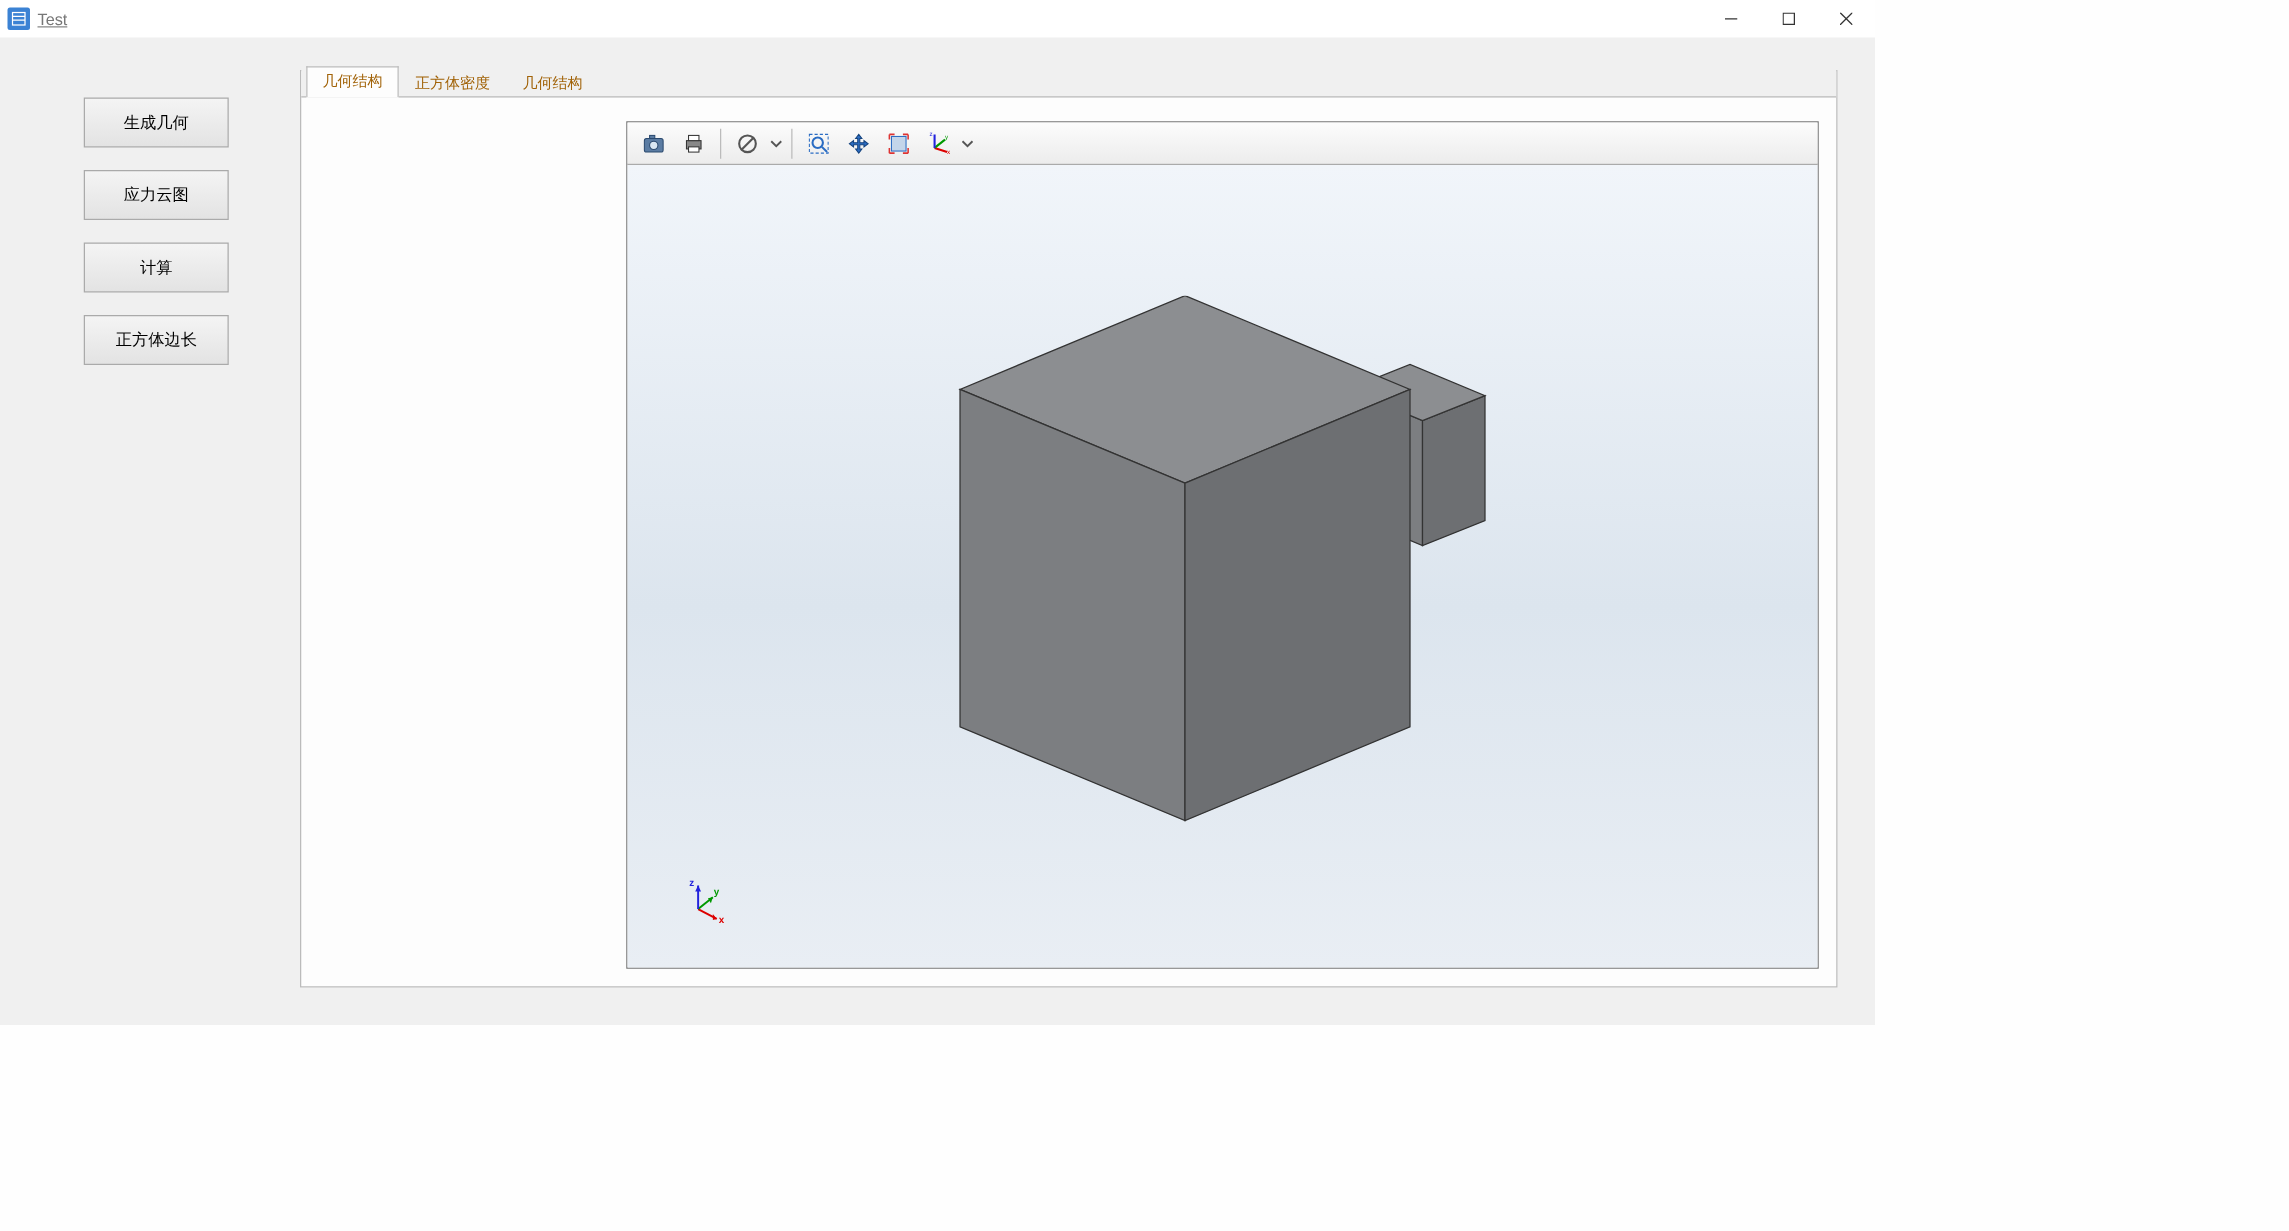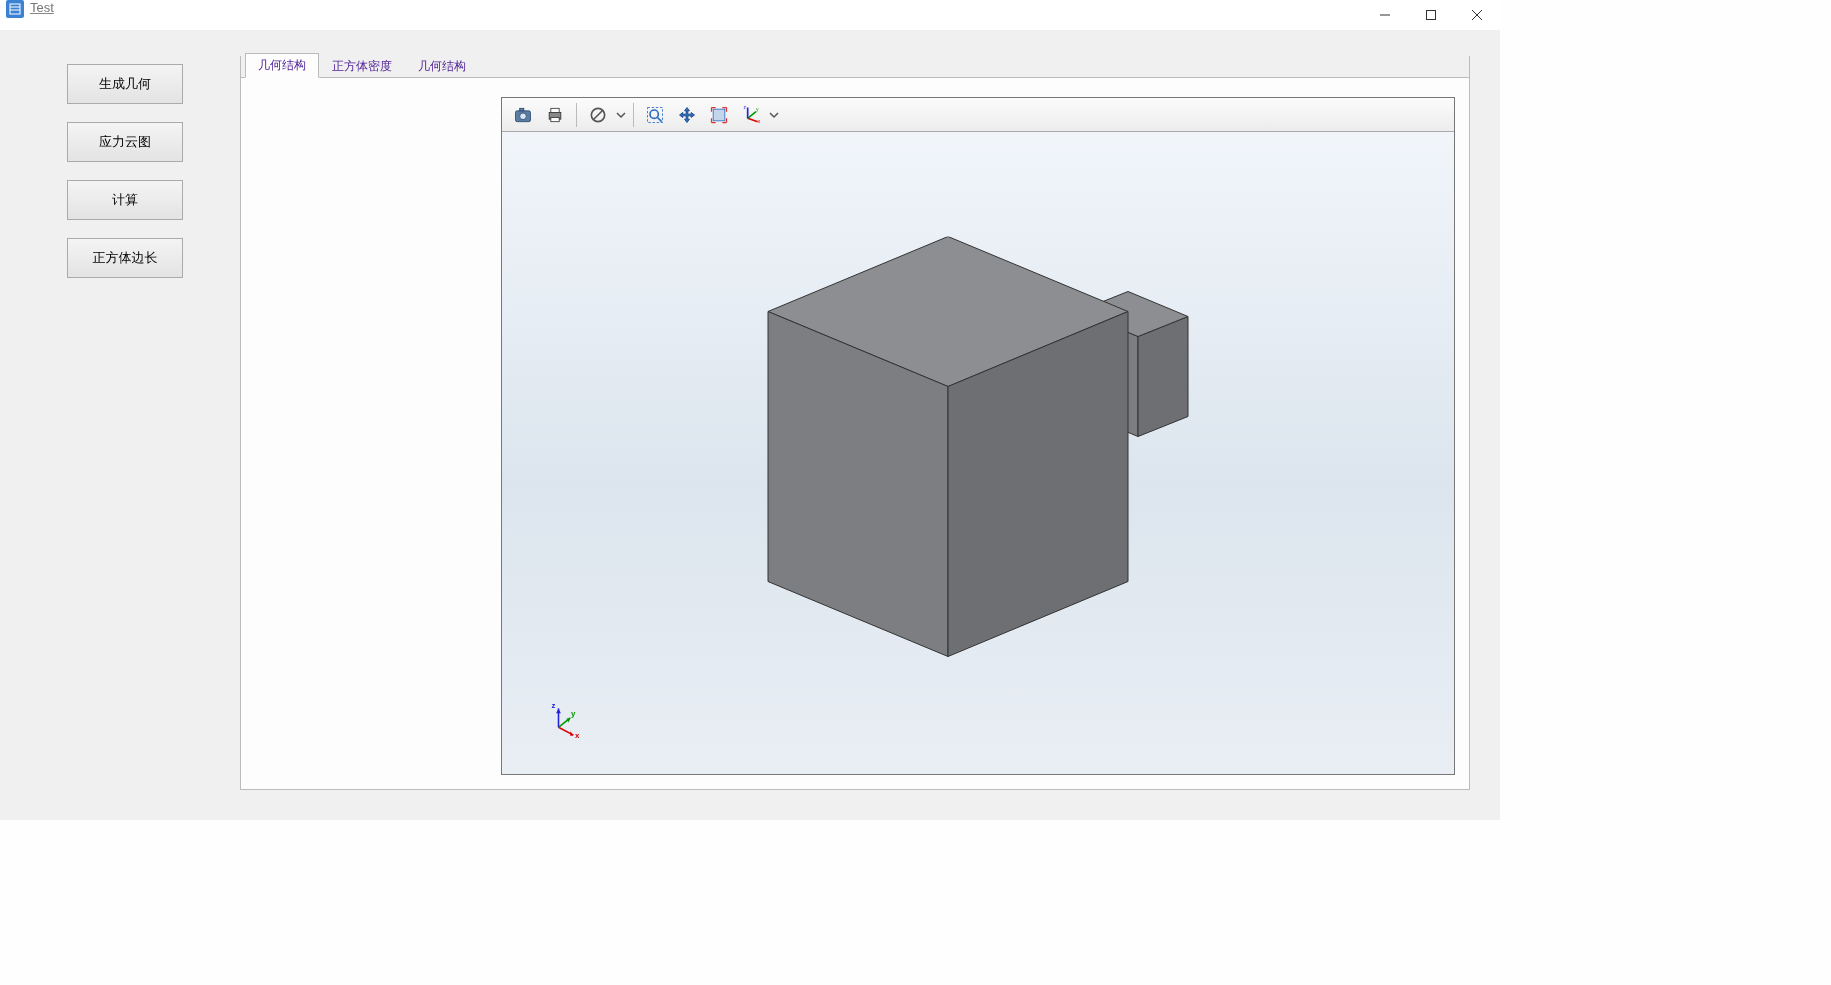--- a/index.html
+++ b/index.html
@@ -24,21 +24,21 @@
     width:1500px;
     height:820px;
     display:flex;
     flex-direction:column;
     background:#fefefe;
   }
   .titlebar {
     height:30px;
     background: #fff;
     display:flex;
-    align-items:flex-start;
+    align-items:center;
     padding:0 0 0 6px;
     color:#888;
     text-decoration:underline;
   }
   .titlebar .app-icon {
     width:18px; height:18px;
     background:#3b82d4;
     border-radius:2px;
     margin-right:6px;
     display:flex;align-items:center;justify-content:center;
@@ -111,20 +111,21 @@
     position:absolute;
     top:1px;
     width:10px;height:10px;
     background:#fff;
     border:1px solid var(--blue);
     border-radius:2px;
     transform:translateX(-50%);
   }
   
   .btn-group {
+    margin-top:14px;
     display:flex;
     flex-direction:column;
     align-items:center;
     gap:18px;
   }
   .action-btn {
     width:116px;
     height:40px;
     background: linear-gradient(#f4f4f4,#e3e3e3);
     border:1px solid #aaa;
@@ -147,21 +148,21 @@
     background:var(--bg);
     padding-left:4px;
     gap:0;
     border-bottom:1px solid #bbb;
     position:relative;
     top:-1px;
   }
   .tab {
     padding:3px 12px 3px 12px;
     font-size:12px;
-    color:#4c1d95;
+    color:#a16207;
     border:1px solid transparent;
     border-bottom:none;
     cursor:pointer;
     position:relative;
     top:1px;
   }
   .tab.active {
     background:#fdfdfd;
     border-color:#bbb;
     border-bottom:1px solid #fdfdfd;

